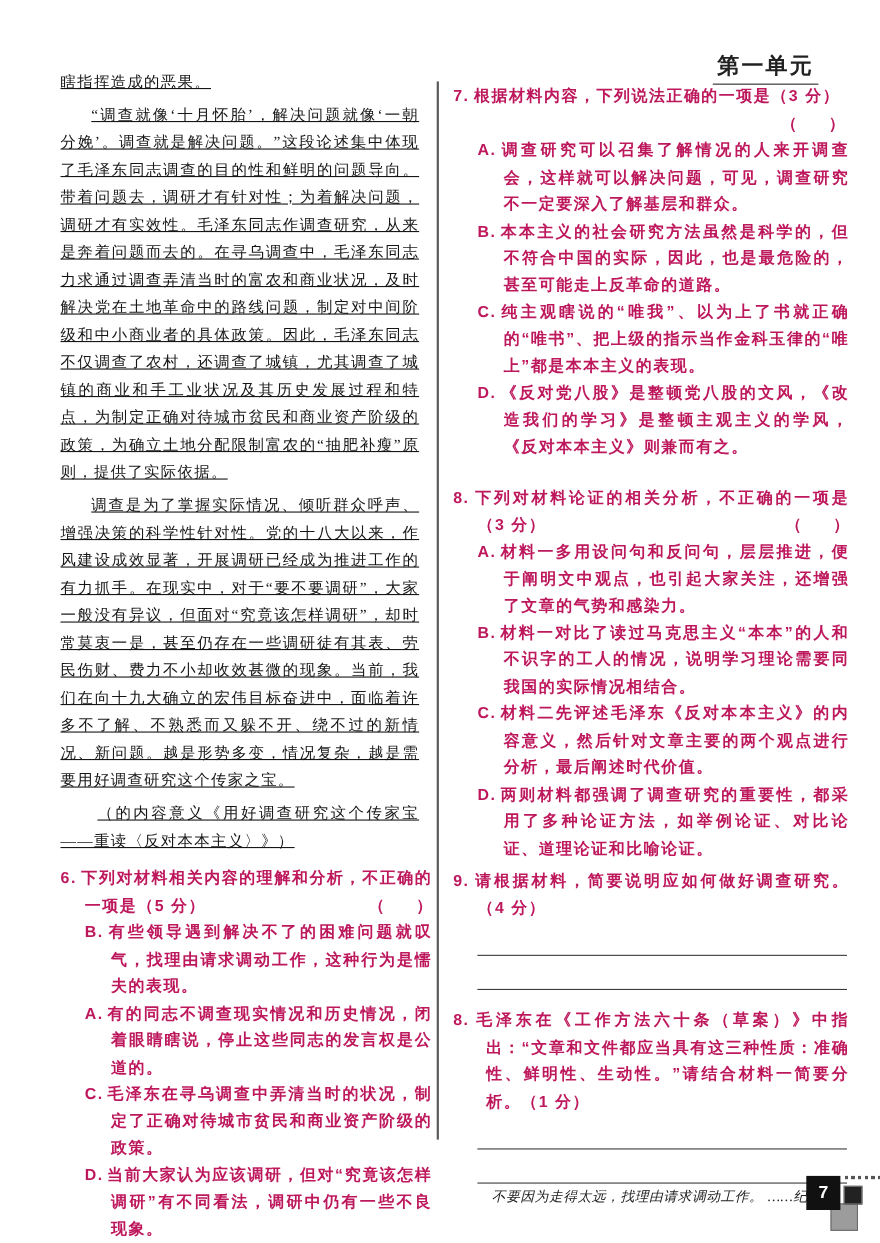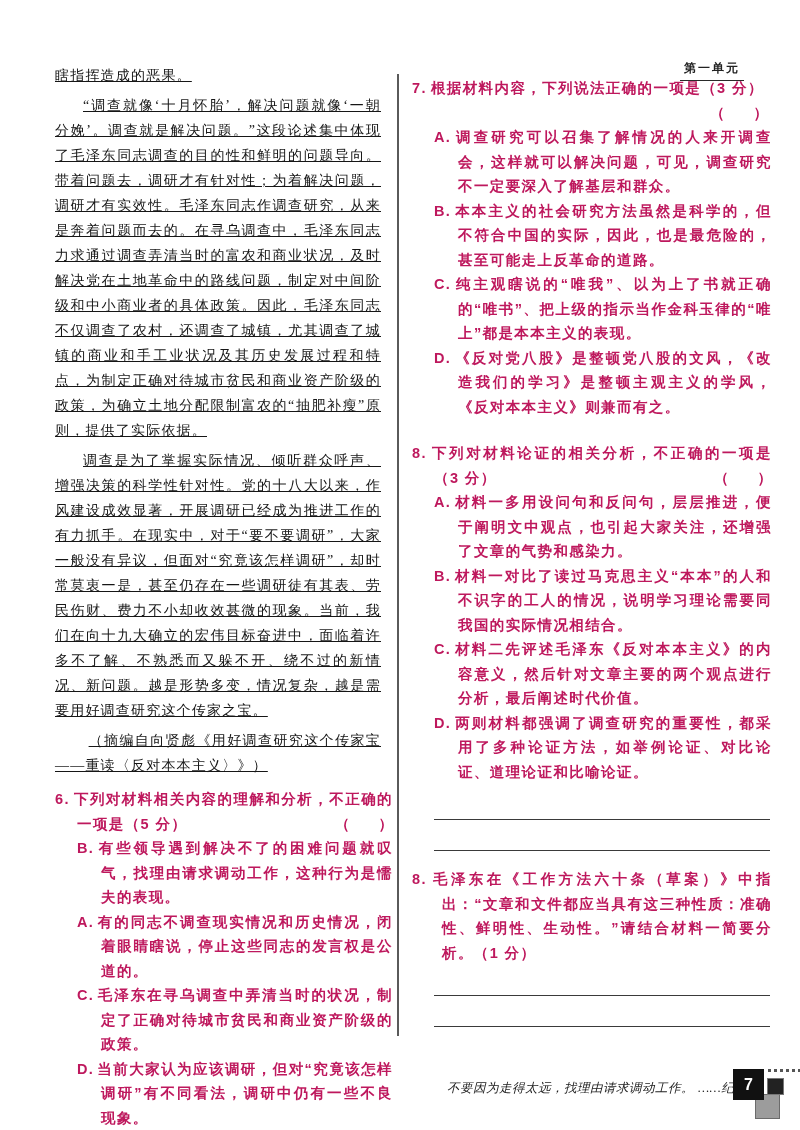--- a/index.html
+++ b/index.html
@@ -6,22 +6,22 @@
   body{
     width:800px;height:1130px;background:#ffffff;position:relative;
     font-family:"Liberation Serif","DejaVu Serif",serif;color:#1b1b1b;
     overflow:hidden;
   }
   .page{position:absolute;inset:0;}
   
   .unit-header{
     position:absolute;top:46px;right:56px;
     font-family:"Liberation Sans","DejaVu Sans",sans-serif;
-    font-size:12px;font-weight:bold;letter-spacing:2px;
-    border-bottom:1.5px solid #2a2a2a;padding:0 4px 3px 4px;color:#222;margin-top:14px;
+    font-size:20px;font-weight:bold;letter-spacing:2px;
+    border-bottom:1.5px solid #2a2a2a;padding:0 4px 3px 4px;color:#222;
   }
   
   .divider{position:absolute;left:397px;top:74px;width:1.5px;height:962px;background:#5a5a5a;}
   
   .col{position:absolute;top:63px;}
   .col-left{left:55px;width:338px;}
   .col-right{left:412px;top:76px;width:360px;}
   
   .passage{
     margin:0 12px 5px 0;font-size:14px;line-height:25px;letter-spacing:1.2px;
@@ -86,21 +86,21 @@
   <div class="unit-header">
     <span>第一单元</span>
   </div>
 
   <div class="divider"></div>
 
   <div class="col col-left">
     <p class="passage">瞎指挥造成的恶果。</p>
     <p class="passage ind">“调查就像‘十月怀胎’，解决问题就像‘一朝分娩’。调查就是解决问题。”这段论述集中体现了毛泽东同志调查的目的性和鲜明的问题导向。带着问题去，调研才有针对性；为着解决问题，调研才有实效性。毛泽东同志作调查研究，从来是奔着问题而去的。在寻乌调查中，毛泽东同志力求通过调查弄清当时的富农和商业状况，及时解决党在土地革命中的路线问题，制定对中间阶级和中小商业者的具体政策。因此，毛泽东同志不仅调查了农村，还调查了城镇，尤其调查了城镇的商业和手工业状况及其历史发展过程和特点，为制定正确对待城市贫民和商业资产阶级的政策，为确立土地分配限制富农的“抽肥补瘦”原则，提供了实际依据。</p>
     <p class="passage ind">调查是为了掌握实际情况、倾听群众呼声、增强决策的科学性针对性。党的十八大以来，作风建设成效显著，开展调研已经成为推进工作的有力抓手。在现实中，对于“要不要调研”，大家一般没有异议，但面对“究竟该怎样调研”，却时常莫衷一是，甚至仍存在一些调研徒有其表、劳民伤财、费力不小却收效甚微的现象。当前，我们在向十九大确立的宏伟目标奋进中，面临着许多不了解、不熟悉而又躲不开、绕不过的新情况、新问题。越是形势多变，情况复杂，越是需要用好调查研究这个传家之宝。</p>
-    <p class="passage citation">（摘编自向贤彪《用好调查研究这个传家宝——重读〈反对本本主义〉》）</p>
+    <p class="passage citation">（的内容意义《用好调查研究这个传家宝——重读〈反对本本主义〉》）</p>
 
     <div class="question q6">
       <div class="stem">
         <span class="qnum">6.</span><span>下列对材料相关内容的理解和分析，不正确的一项是（5 分）</span><span class="bracket">（　　）</span>
       </div>
       <div class="options">
         <div class="option"><span class="opt-label">B.</span><span>有些领导遇到解决不了的困难问题就叹气，找理由请求调动工作，这种行为是懦夫的表现。</span></div>
         <div class="option"><span class="opt-label">A.</span><span>有的同志不调查现实情况和历史情况，闭着眼睛瞎说，停止这些同志的发言权是公道的。</span></div>
         <div class="option"><span class="opt-label">C.</span><span>毛泽东在寻乌调查中弄清当时的状况，制定了正确对待城市贫民和商业资产阶级的政策。</span></div>
         <div class="option"><span class="opt-label">D.</span><span>当前大家认为应该调研，但对“究竟该怎样调研”有不同看法，调研中仍有一些不良现象。</span></div>
@@ -131,20 +131,23 @@
       </div>
       <div class="options">
         <div class="option"><span class="opt-label">A.</span><span>材料一多用设问句和反问句，层层推进，便于阐明文中观点，也引起大家关注，还增强了文章的气势和感染力。</span></div>
         <div class="option"><span class="opt-label">B.</span><span>材料一对比了读过马克思主义“本本”的人和不识字的工人的情况，说明学习理论需要同我国的实际情况相结合。</span></div>
         <div class="option"><span class="opt-label">C.</span><span>材料二先评述毛泽东《反对本本主义》的内容意义，然后针对文章主要的两个观点进行分析，最后阐述时代价值。</span></div>
         <div class="option"><span class="opt-label">D.</span><span>两则材料都强调了调查研究的重要性，都采用了多种论证方法，如举例论证、对比论证、道理论证和比喻论证。</span></div>
       </div>
     </div>
 
     <div class="question q9">
+      <div class="stem">
+        <span class="qnum">9.</span><span>请根据材料，简要说明应如何做好调查研究。（4 分）</span>
+      </div>
       <div class="answer-line"></div>
       <div class="answer-line"></div>
     </div>
 
     <div class="question q10">
       <div class="stem stem-10">
         <span class="qnum">8.</span><span>毛泽东在《工作方法六十条（草案）》中指出：“文章和文件都应当具有这三种性质：准确性、鲜明性、生动性。”请结合材料一简要分析。（1 分）</span>
       </div>
       <div class="answer-line"></div>
       <div class="answer-line"></div>

